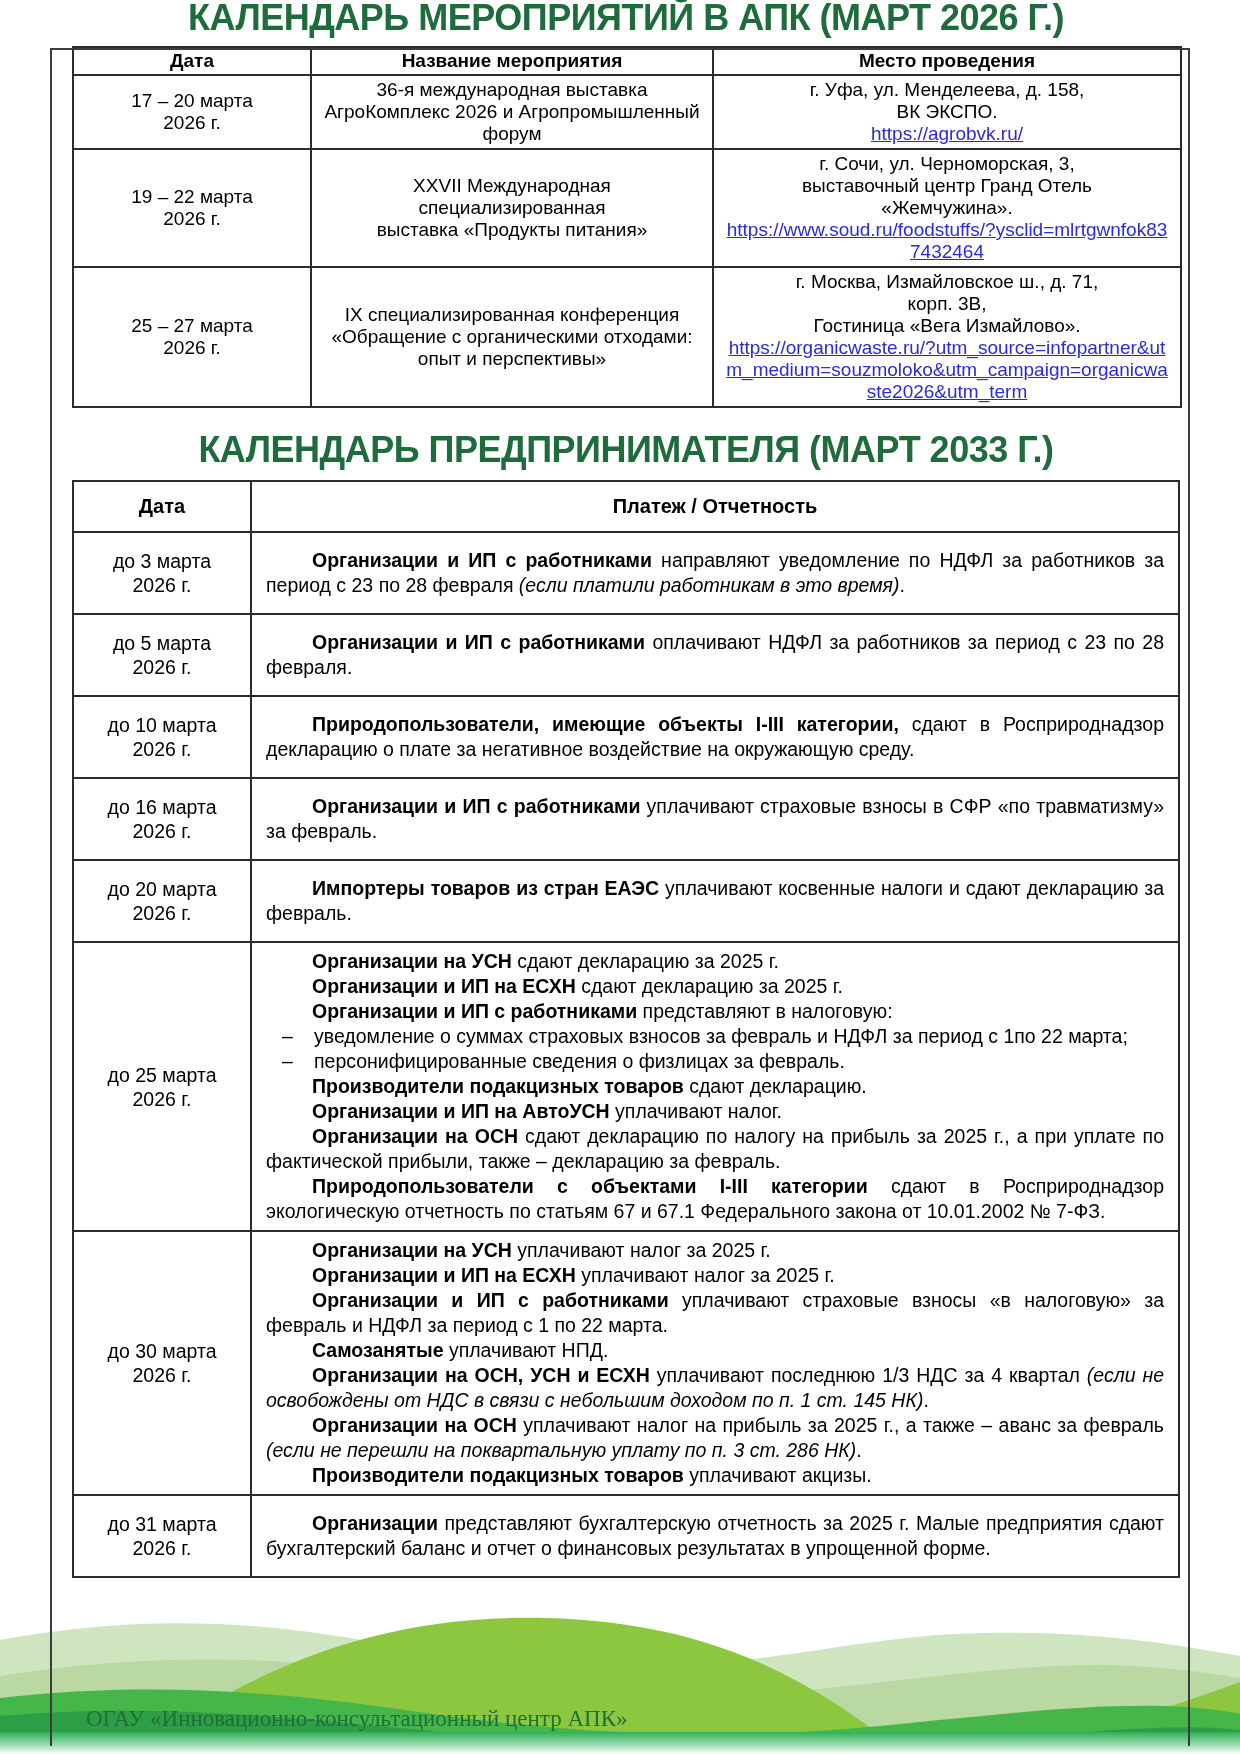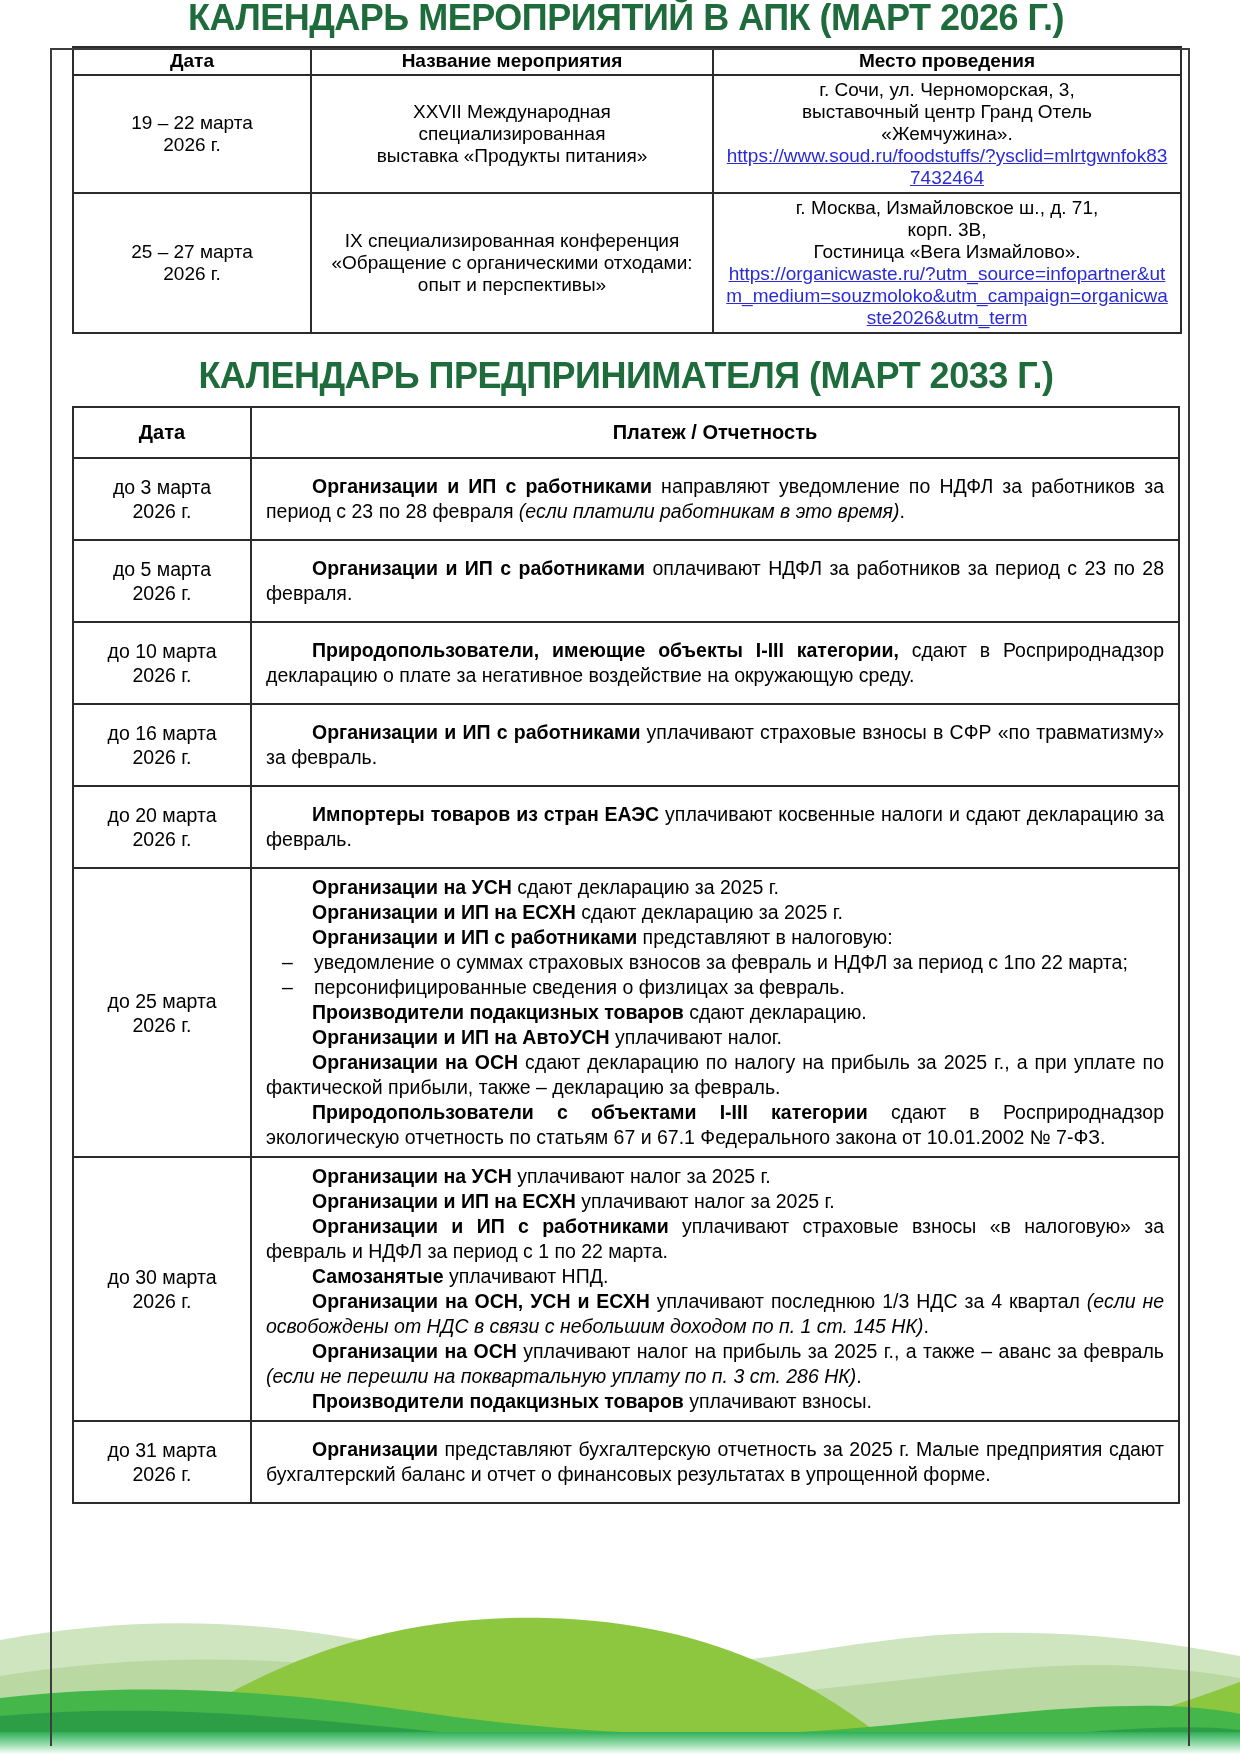--- a/index.html
+++ b/index.html
@@ -86,20 +86,32 @@
         </colgroup>
       <thead>
         <tr>
           <th>Дата</th>
           <th>Название мероприятия</th>
           <th>Место проведения</th>
         </tr>
       </thead>
       <tbody>
         <tr>
+          <td class="pre">17 – 20 марта
+2026 г.</td>
+          <td class="pre">36-я международная выставка
+АгроКомплекс 2026 и Агропромышленный
+форум</td>
+          <td>
+            <div class="pre">г. Уфа, ул. Менделеева, д. 158,
+ВК ЭКСПО.</div>
+            <a class="cell-link">https://agrobvk.ru/</a>
+          </td>
+        </tr>
+        <tr>
           <td class="pre">19 – 22 марта
 2026 г.</td>
           <td class="pre">XXVII Международная специализированная
 выставка «Продукты питания»</td>
           <td>
             <div class="pre">г. Сочи, ул. Черноморская, 3,
 выставочный центр Гранд Отель
 «Жемчужина».</div>
             <a class="cell-link">https://www.soud.ru/foodstuffs/?ysclid=mlrtgwnfok837432464</a>
           </td>
@@ -193,30 +205,31 @@
           <tr>
             <td class="ddate">до 30 марта
 2026 г.</td>
             <td class="dcontent">
               <div class="para"><b>Организации на УСН</b><span> уплачивают налог за 2025 г.</span></div>
               <div class="para"><b>Организации и ИП на ЕСХН</b><span> уплачивают налог за 2025 г.</span></div>
               <div class="para"><b>Организации и ИП с работниками</b><span> уплачивают страховые взносы «в налоговую» за февраль и НДФЛ за период с 1 по 22 марта.</span></div>
               <div class="para"><b>Самозанятые</b><span> уплачивают НПД.</span></div>
               <div class="para"><b>Организации на ОСН, УСН и ЕСХН</b><span> уплачивают последнюю 1/3 НДС за 4 квартал </span><i>(если не освобождены от НДС в связи с небольшим доходом по п. 1 ст. 145 НК)</i><span>.</span></div>
               <div class="para"><b>Организации на ОСН</b><span> уплачивают налог на прибыль за 2025 г., а также – аванс за февраль </span><i>(если не перешли на поквартальную уплату по п. 3 ст. 286 НК)</i><span>.</span></div>
-              <div class="para"><b>Производители подакцизных товаров</b><span> уплачивают взносы.</span></div>
+              <div class="para"><b>Производители подакцизных товаров</b><span> уплачивают акцизы.</span></div>
             </td>
           </tr>
           <tr>
             <td class="ddate">до 31 марта
 2026 г.</td>
             <td class="dcontent">
               <div class="para"><b>Организации</b><span> представляют бухгалтерскую отчетность за 2025 г. Малые предприятия сдают бухгалтерский баланс и отчет о финансовых результатах в упрощенной форме.</span></div>
             </td>
           </tr>
         </tbody>
     </table>
 
   </div>
 
+  <div class="footer-text footer-left">ОГАУ «Инновационно-консультационный центр АПК»</div>
   <div class="footer-text footer-right">Страница 8</div>
 
 </div>
 
 </body></html>

